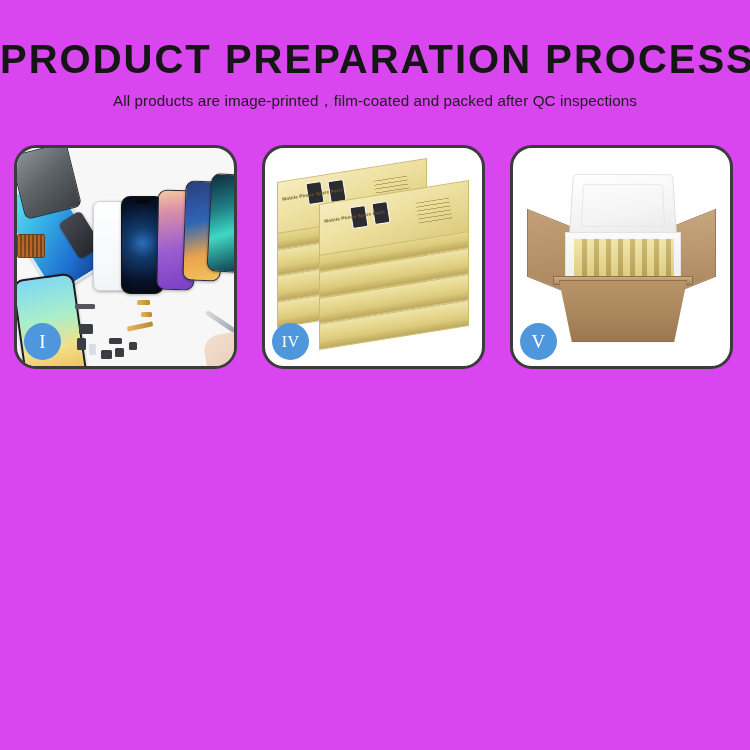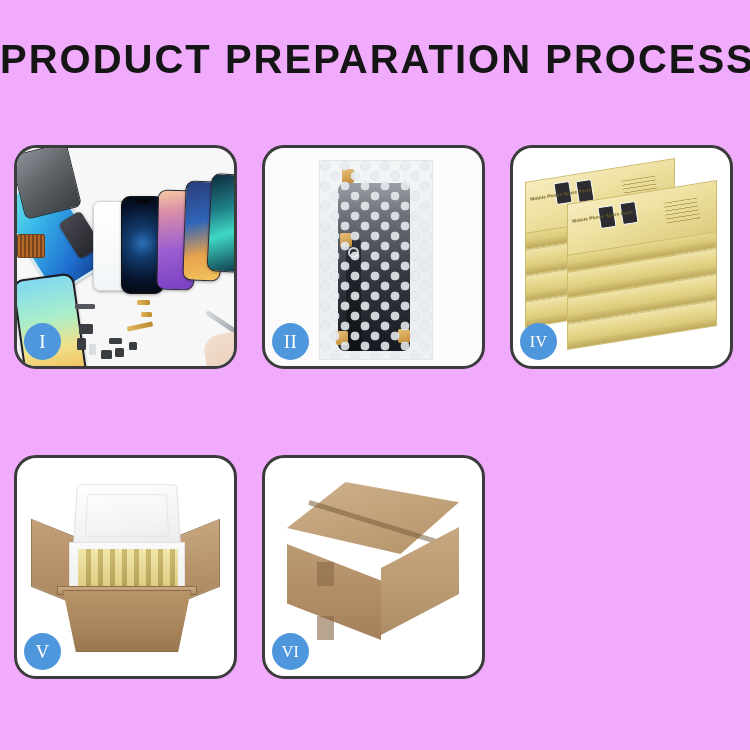--- a/index.html
+++ b/index.html
@@ -2,21 +2,21 @@
 <html><head>
 <meta charset="utf-8">
 <style>
   * { box-sizing: border-box; margin: 0; padding: 0; }
   html, body {
     width: 750px; height: 750px;
     background: #ffffff;
     font-family: "Liberation Sans", sans-serif;
     overflow: hidden;
   }
-  .page { position: relative; width: 750px; height: 750px; background:#f0abfc; }
+  .page { position: relative; width: 750px; height: 750px; background:#d946ef; }
 
   
   .header { width: 100%; text-align: center; padding-top: 38px; }
   .title {
     font-family: "Liberation Sans", sans-serif;
     font-weight: 700;
     font-size: 40px;
     letter-spacing: 2.0px;
     color: #151515;
     line-height: 1.05;
@@ -354,20 +354,21 @@
     background: rgba(136,105,68,.6);
   }
 </style>
 </head>
 <body>
 
 <div class="page">
 
   <div class="header">
     <div class="title">PRODUCT PREPARATION PROCESS</div>
+    <div class="subtitle">All products are image-printed，film-coated and packed after QC inspections</div>
   </div>
 
   <div class="grid">
 
     <div class="panel p1">
       <div class="panel-art">
         <div class="ph ph-a"></div>
         <div class="ph ph-a2"></div>
         <div class="ph ph-glass"></div>
         <div class="ph ph-b">
@@ -390,35 +391,20 @@
         <div class="sp" style="left:98px;top:200px;width:9px;height:9px;"></div>
         <div class="sp" style="left:112px;top:194px;width:8px;height:8px;"></div>
         <div class="sp g" style="left:110px;top:176px;width:26px;height:5px;transform:rotate(-12deg);"></div>
         <div class="sp" style="left:92px;top:190px;width:13px;height:6px;"></div>
         <div class="tool"></div>
         <div class="hand"></div>
       </div>
       <div class="badge">I</div>
     </div>
 
-    <div class="panel p2">
-      <div class="panel-art">
-        <div class="bw-bag">
-          <div class="bw-item"></div>
-          <div class="bw-flex"></div>
-          <div class="bw-ring"></div>
-          <div class="bw-tape" style="left:22px;top:8px;"></div>
-          <div class="bw-tape" style="left:20px;top:72px;"></div>
-          <div class="bw-tape" style="left:16px;top:170px;"></div>
-          <div class="bw-tape" style="left:78px;top:168px;"></div>
-          <div class="bubbles"></div>
-        </div>
-      </div>
-      <div class="badge">II</div>
-    </div>
 
 
     <div class="panel p4">
       <div class="panel-art">
         <div class="stack">
 
           <div class="sbox" style="left:0px;  top:42px;">
               <span class="edge"></span>
             </div>
           <div class="sbox" style="left:0px;  top:68px;">
@@ -476,26 +462,15 @@
             <span class="bar" style="left:80px;"></span>
             <span class="bar" style="left:92px;"></span>
           </div>
         </div>
         <div class="v-rim"></div>
         <div class="v-body"></div>
       </div>
       <div class="badge">V</div>
     </div>
 
-    <div class="panel p6">
-      <div class="panel-art">
-        <div class="c-top"></div>
-        <div class="c-topline"></div>
-        <div class="c-left"></div>
-        <div class="c-right"></div>
-        <div class="c-tape" style="left:52px;  top:104px;"></div>
-        <div class="c-tape" style="left:52px;  top:158px;"></div>
-      </div>
-      <div class="badge sm">VI</div>
-    </div>
 
   </div>
 </div>
 
 </body></html>

